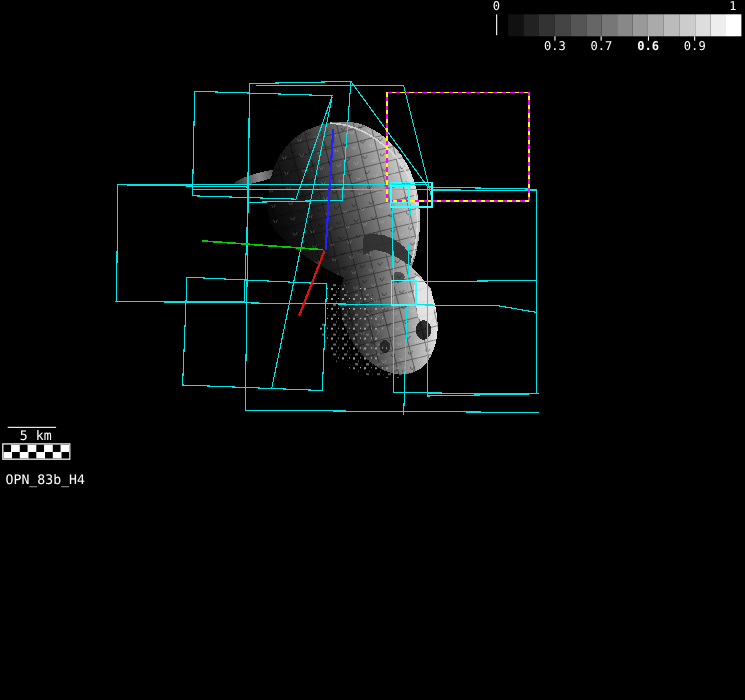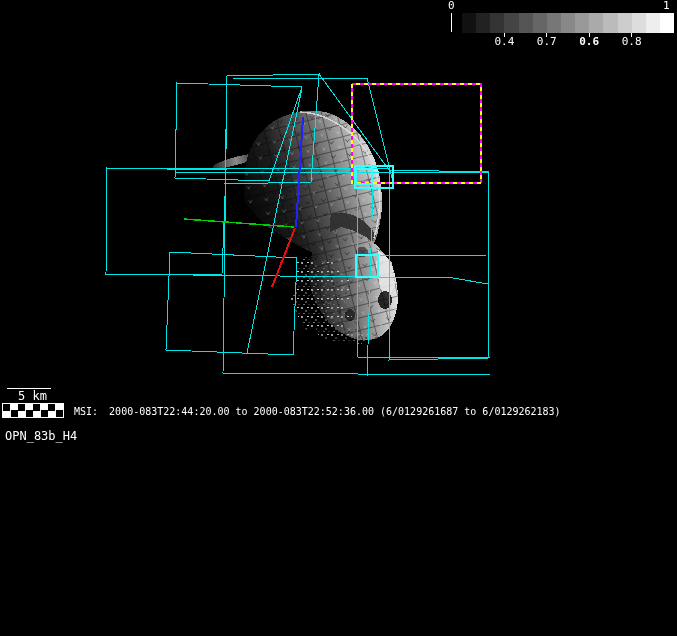--- a/index.html
+++ b/index.html
@@ -149,36 +149,32 @@
         <div class="cb-cell" style="background: rgb(153, 153, 153);"></div>
         <div class="cb-cell" style="background: rgb(170, 170, 170);"></div>
         <div class="cb-cell" style="background: rgb(187, 187, 187);"></div>
         <div class="cb-cell" style="background: rgb(204, 204, 204);"></div>
         <div class="cb-cell" style="background: rgb(221, 221, 221);"></div>
         <div class="cb-cell" style="background: rgb(238, 238, 238);"></div>
         <div class="cb-cell" style="background: rgb(255, 255, 255);"></div>
       </div>
     <div id="cbTicks">
         <div class="abs cb-tick" style="left: 63.9px; top: 33px;"></div>
-        <div class="abs cb-ticklabel" style="left: 47.4px; top: 36px;">0.4</div>
+        <div class="abs cb-ticklabel" style="left: 47.4px; top: 36px;">0.3</div>
         <div class="abs cb-tick" style="left: 106.3px; top: 33px;"></div>
         <div class="abs cb-ticklabel" style="left: 89.8px; top: 36px;">0.7</div>
         <div class="abs cb-tick" style="left: 148.7px; top: 33px;"></div>
         <div class="abs cb-ticklabel" style="left: 132.2px; top: 36px; font-weight: bold;">0.6</div>
         <div class="abs cb-tick" style="left: 191.1px; top: 33px;"></div>
-        <div class="abs cb-ticklabel" style="left: 174.6px; top: 36px;">0.8</div>
+        <div class="abs cb-ticklabel" style="left: 174.6px; top: 36px;">0.9</div>
       </div>
   </div>
 
   <div class="abs" style="left:0;top:386px;width:70px;height:34px;">
     <div class="abs sb-topline" style="left:7px;top:2px;width:44px;"></div>
     <div class="abs sb-label" style="left:18px;top:4px;">5 km</div>
     <div class="abs sb-checker" style="left:2px;top:17px;width:60px;height:13px;"></div>
   </div>
 
-  <div class="abs status" style="left:74px;top:405px;">
-    <span>MSI:</span>
-    <span class="range">2000-083T22:44:20.00 to 2000-083T22:52:36.00 (6/0129261687 to 6/0129262183)</span>
-  </div>
 
   <div class="abs seq-label" style="left:5px;top:429px;">OPN_83b_H4</div>
 
 </div>
 
 </body></html>

